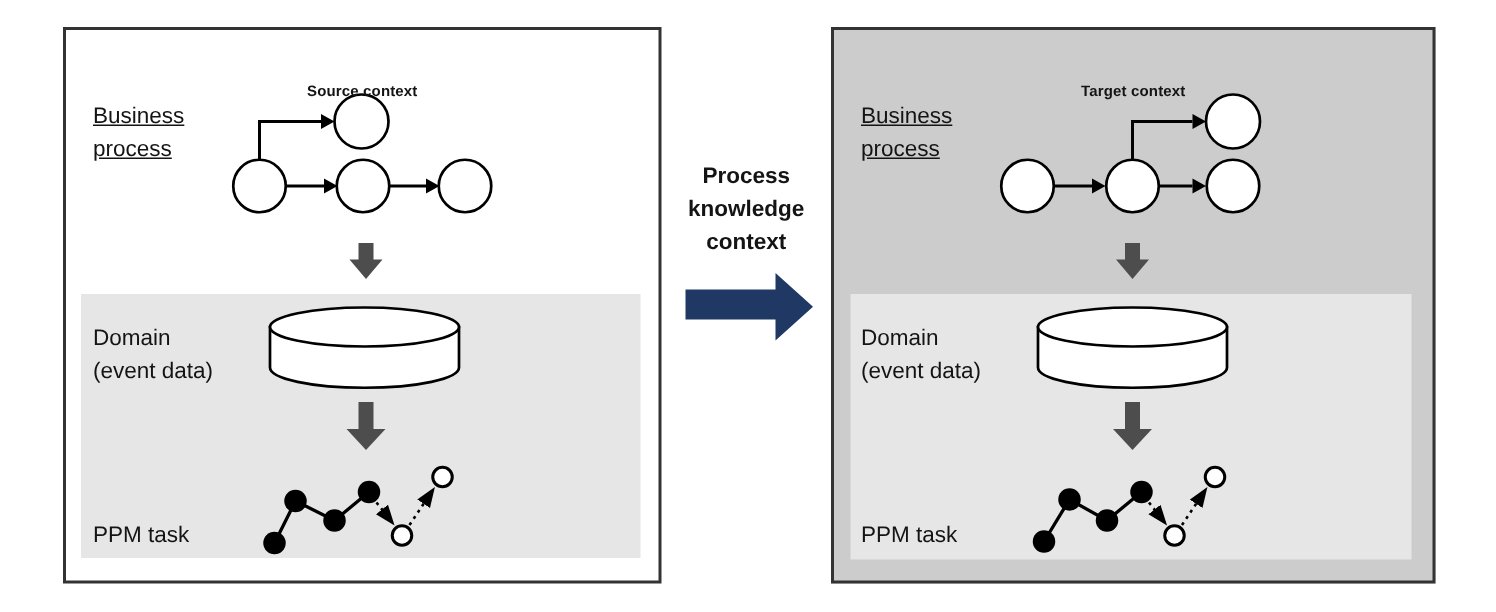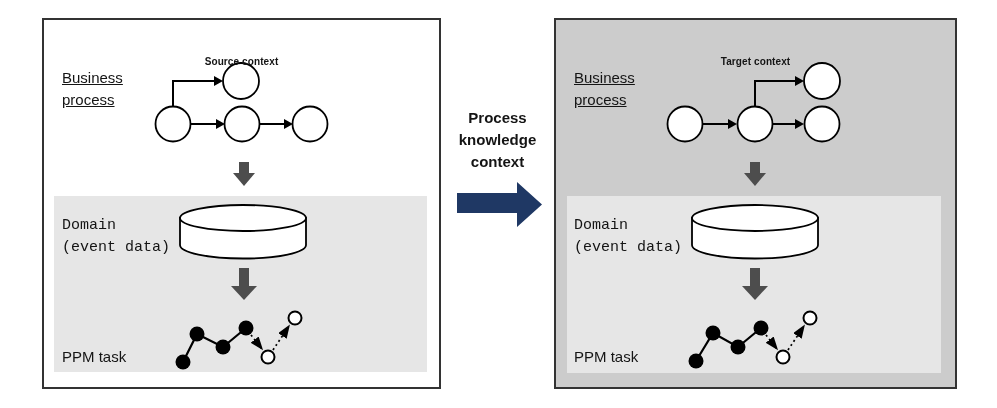--- a/index.html
+++ b/index.html
@@ -5,21 +5,21 @@
   html,body{margin:0;padding:0;background:#ffffff;}
   #figure{position:relative;width:997px;height:408px;background:#ffffff;
           font-family:"Liberation Sans","DejaVu Sans",sans-serif;color:#141414;overflow:hidden;}
   .panel{position:absolute;top:18px;width:399px;height:371px;border:2px solid var(--panel-border);box-sizing:border-box;}
   #source-panel{left:42px;background:var(--source-bg);}
   #target-panel{left:554px;width:403px;background:var(--target-bg);padding-left:32px;}
   .panel-title{position:absolute;top:10px;left:0;width:100%;text-align:center;
                font-size:10px;font-weight:bold;letter-spacing:.1px;margin-top:26px;}
   .row-label{position:absolute;left:18px;font-size:15px;line-height:22px;white-space:pre;}
   .lbl-business{top:47px;text-decoration:underline;}
-  .lbl-domain{top:195px;font-family:Liberation Mono, monospace;}
+  .lbl-domain{top:195px;}
   .lbl-ppm{top:326px;}
   .panel-svg{position:absolute;left:0;top:0;}
   .inner-region{fill:var(--inner-panel-bg);}
   .node{fill:var(--node-fill);stroke:var(--line);stroke-width:1.8;}
   .edge{stroke:var(--line);stroke-width:2;fill:none;}
   .edge-head{fill:var(--line);stroke:none;}
   .darrow{fill:var(--down-arrow);stroke:none;}
   .cyl{fill:var(--node-fill);stroke:var(--line);stroke-width:1.8;}
   .chart-line{stroke:var(--line);stroke-width:2.2;fill:none;}
   .chart-dot{fill:var(--line);stroke:none;}

